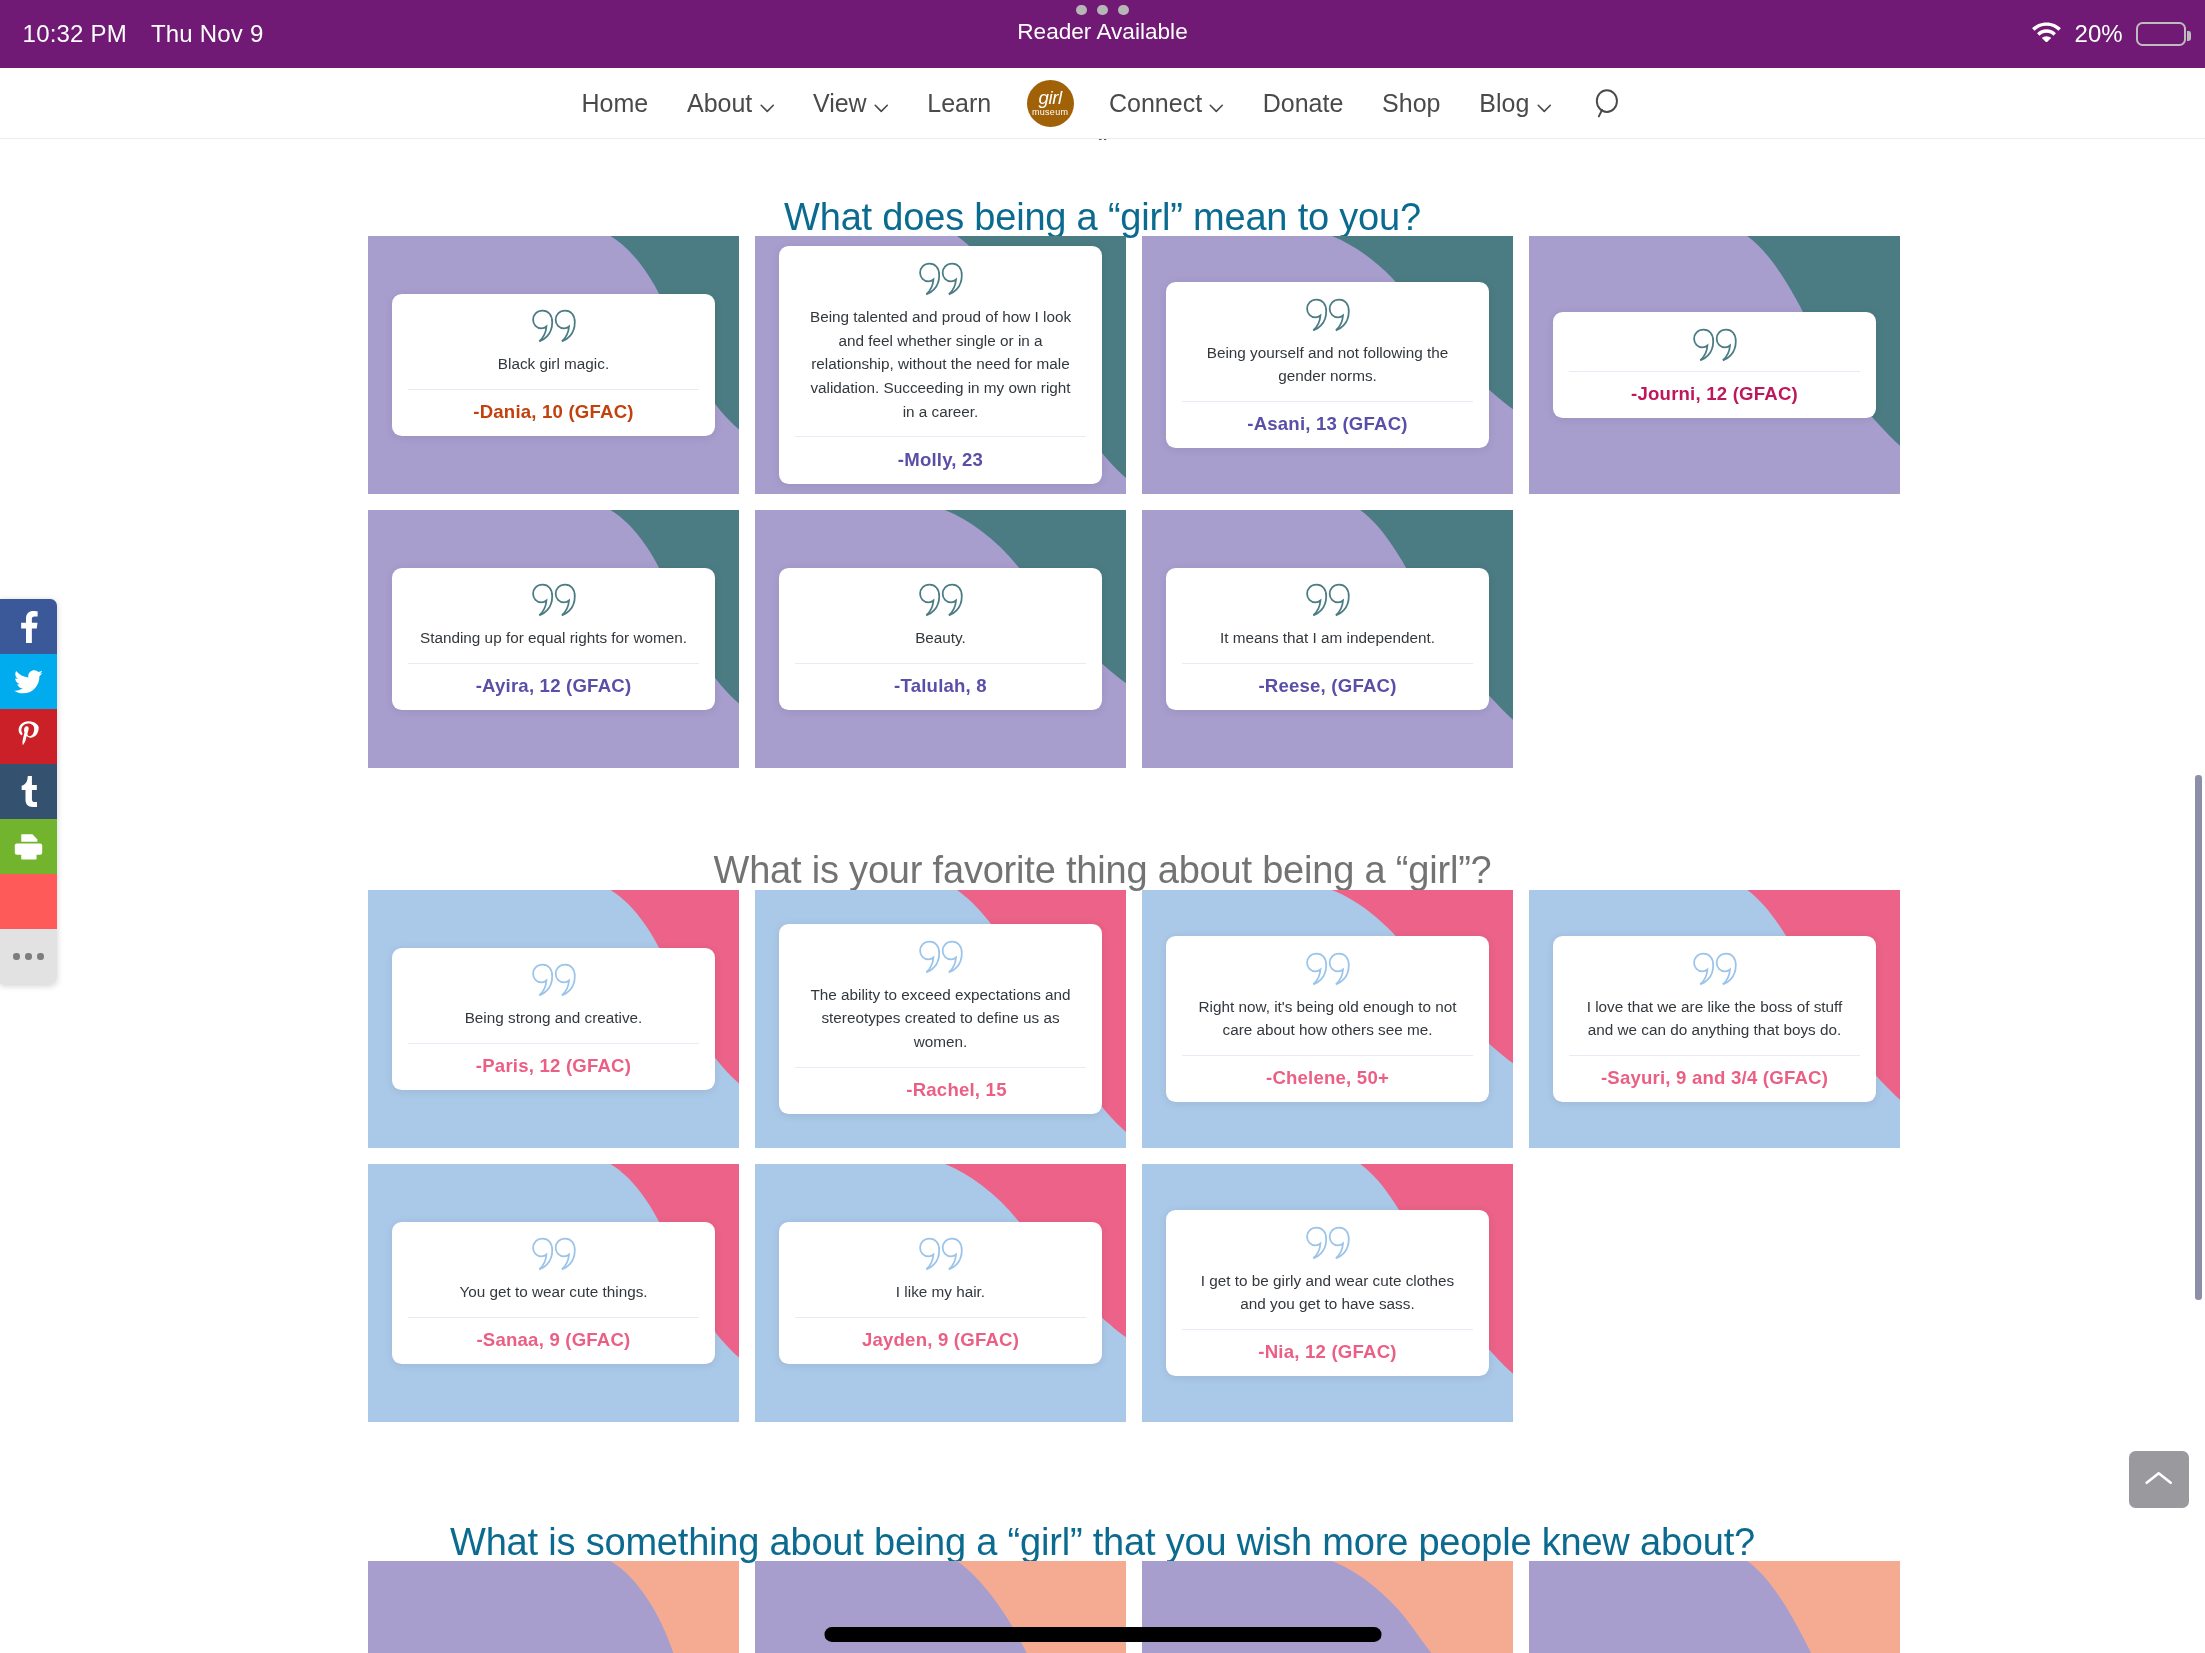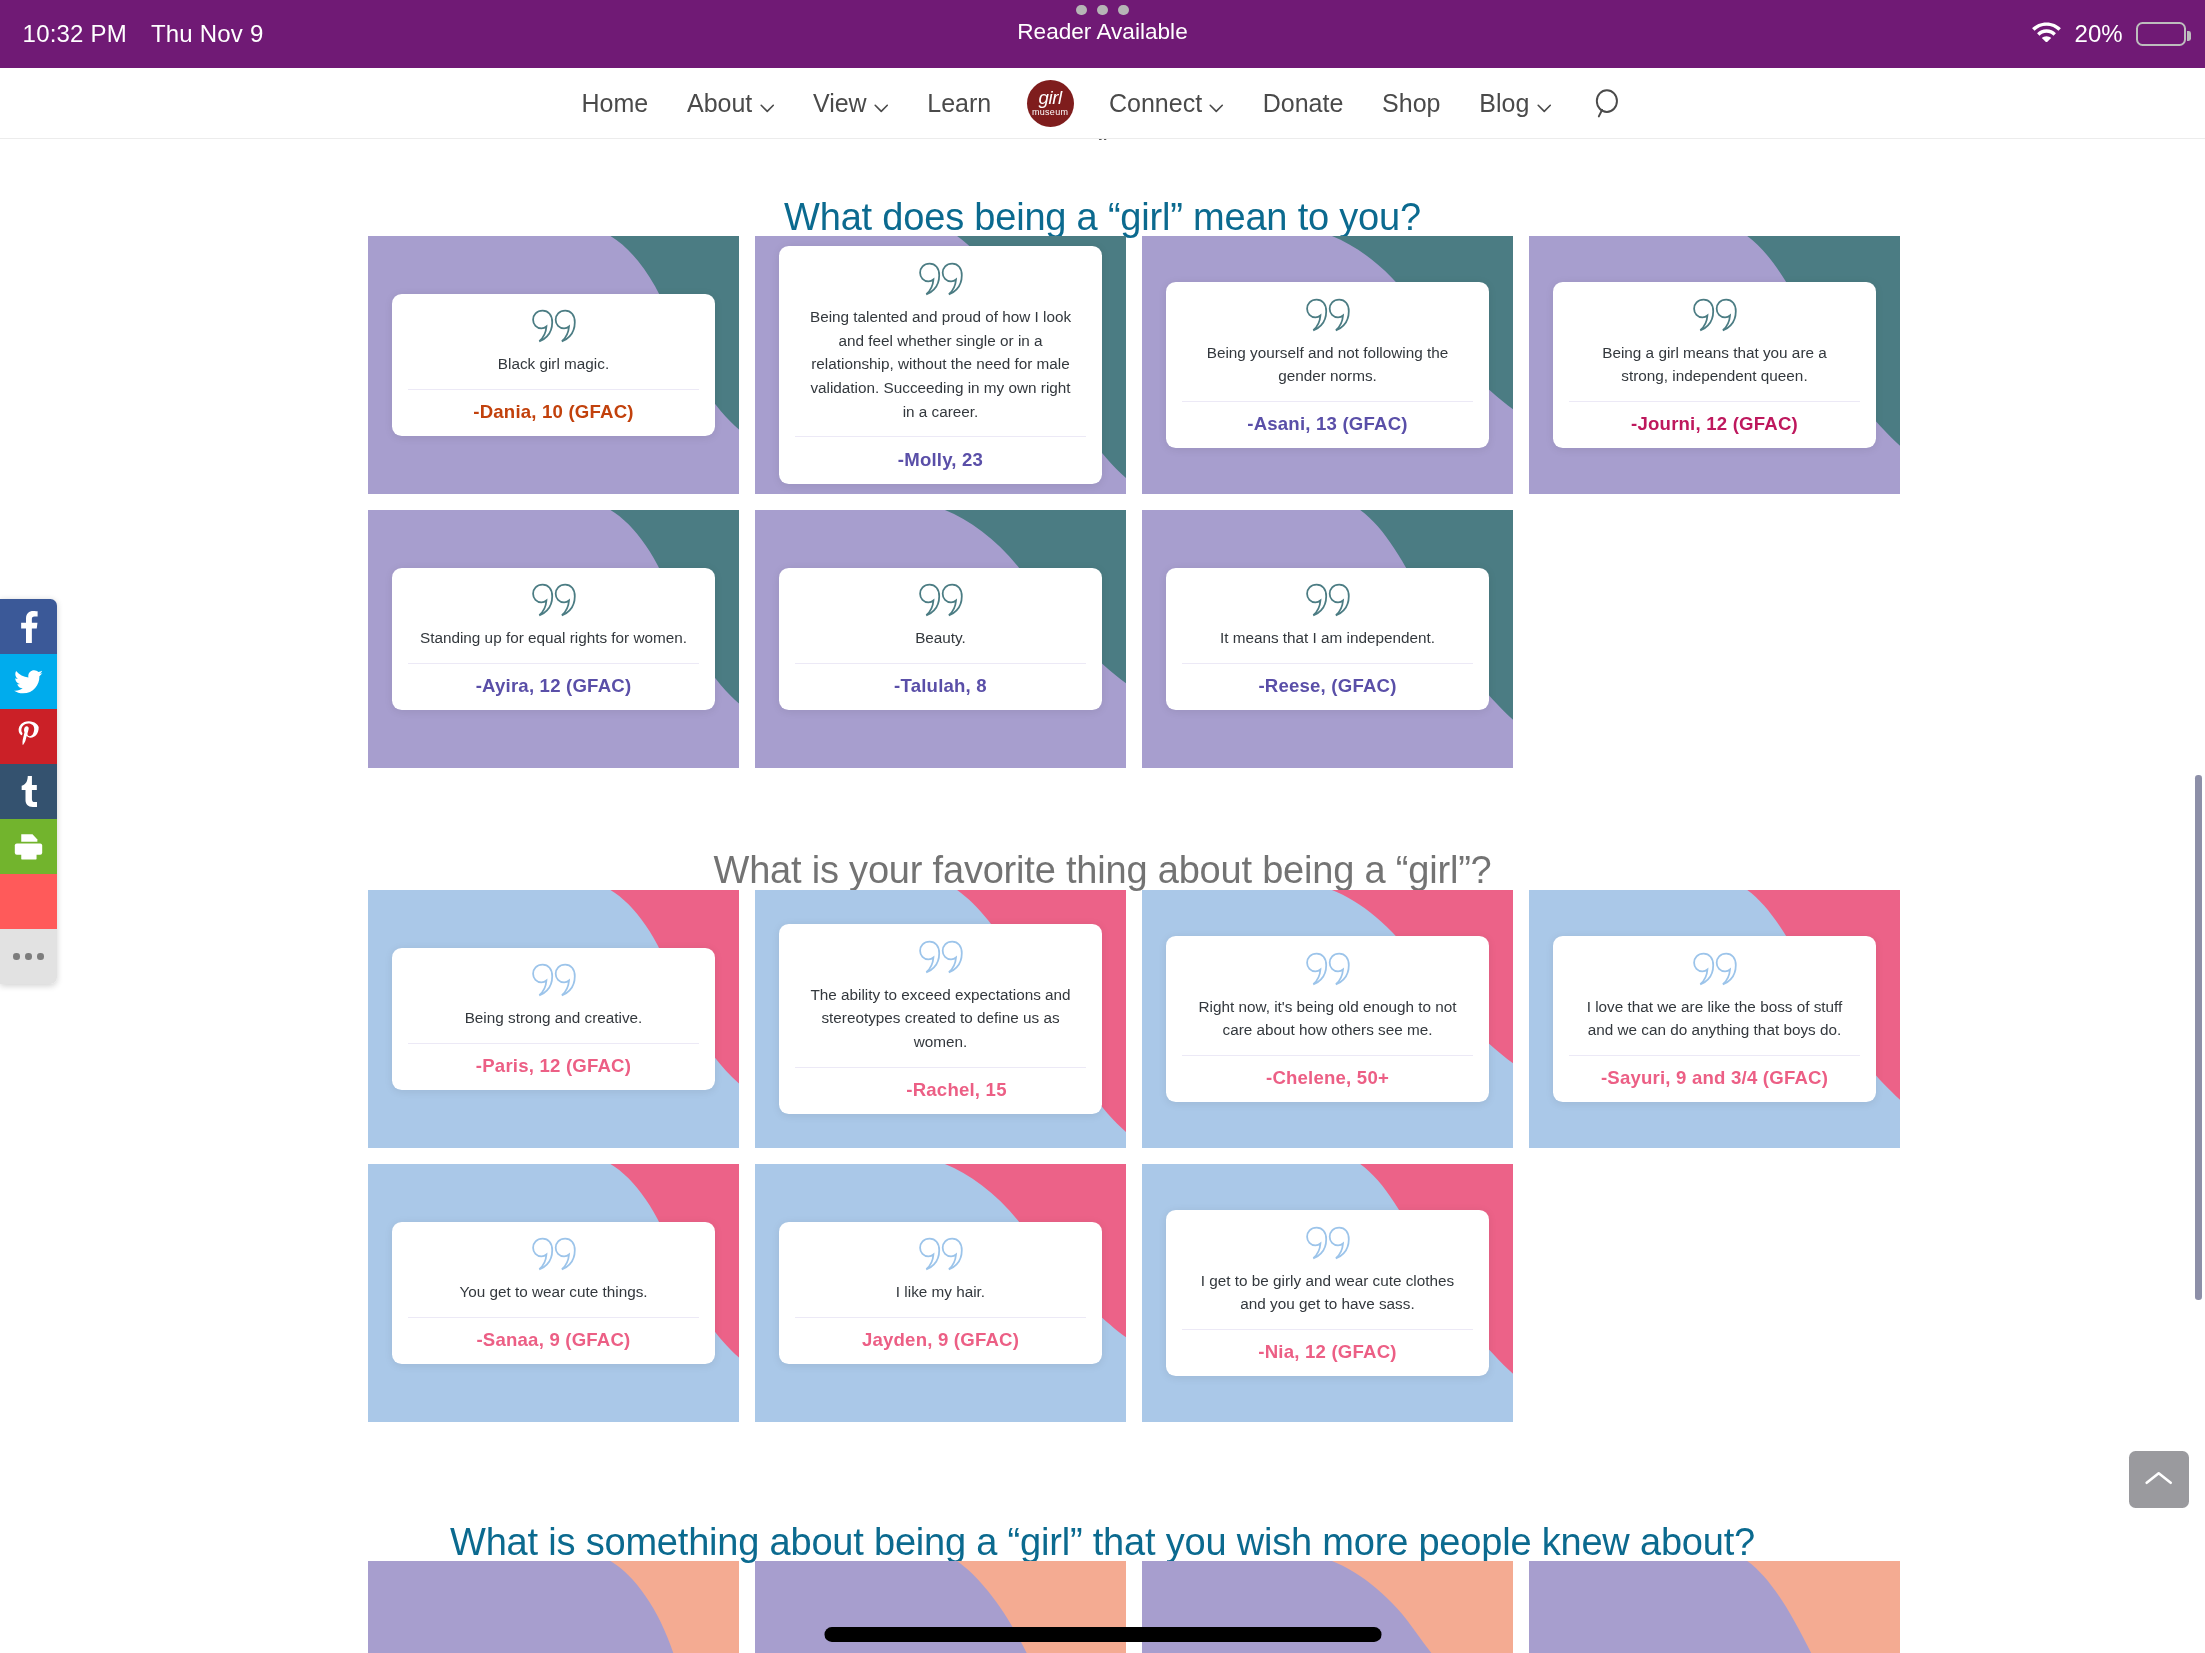--- a/index.html
+++ b/index.html
@@ -52,21 +52,21 @@
   }
   #main-nav { display:flex; align-items:center; gap:0; }
   .nav-item {
     display:flex; align-items:center; gap:7.3px;
     padding:0 19.4px; font-size:25px; color:#4a4a4a;
     cursor:pointer; white-space:nowrap;
   }
   .caret { display:block; margin-top:3.2px; }
   #nav-logo {
     width:47px; height:47px; border-radius:50%;
-    background:#7f1d1d; margin:0 16px;
+    background:#a16207; margin:0 16px;
     display:flex; flex-direction:column; align-items:center; justify-content:center;
     color:#ffffff; line-height:1; cursor:pointer; flex:none;
   }
   #nav-logo .lg1 { font-size:18.6px; font-style:italic; letter-spacing:-0.4px; }
   #nav-logo .lg2 { font-size:9px; letter-spacing:0.3px; margin-top:0.8px; }
   #nav-search { padding:0 21px 0 24px; cursor:pointer; display:flex; align-items:center; }
 
   
   #page {
     position:absolute; top:139px; left:0; width:2205px; height:1514px;
@@ -299,21 +299,20 @@
               <path d="M 270 0 L 459 0 L 459 260 C 428 232 382 178 352 120 C 325 65 300 22 270 0 Z" fill="#4b7c83"></path>
             </svg>
           </div>
           <div class="inner">
             <div class="qmark"><svg width="45" height="37" viewBox="0 0 56 46">
                 <g fill="none" stroke="#4b7c83" stroke-width="2.2">
                   <path d="M14.5 3.2 C 7 3.2 2.6 8.4 2.6 14.6 C 2.6 20.6 7 25.2 13 25.2 C 15.6 25.2 17.6 24.4 19.2 23 C 18.6 30.8 15.6 36.8 10.4 41.4 C 14.4 40.4 26.4 34.2 26.4 17.6 C 26.4 8.8 21.6 3.2 14.5 3.2 Z"></path>
                   <path d="M42.6 3.2 C 35.1 3.2 30.7 8.4 30.7 14.6 C 30.7 20.6 35.1 25.2 41.1 25.2 C 43.7 25.2 45.7 24.4 47.3 23 C 46.7 30.8 43.7 36.8 38.5 41.4 C 42.5 40.4 54.5 34.2 54.5 17.6 C 54.5 8.8 49.7 3.2 42.6 3.2 Z"></path>
                 </g>
               </svg></div>
-            <div class="qtext">Being a girl means that you are a strong, independent queen.</div>
             <div class="attrib-sep"></div>
             <div class="attrib" style="color: #be185d;">-Journi, 12 (GFAC)</div>
           </div>
         </div>
         <div class="qcard">
           <div class="blob">
             <svg viewBox="0 0 459 320" preserveAspectRatio="none">
               <rect x="0" y="0" width="459" height="320" fill="#a79ece"></rect>
               <path d="M 300 0 L 459 0 L 459 240 C 430 215 395 165 378 115 C 360 60 330 18 300 0 Z" fill="#4b7c83"></path>
             </svg>

